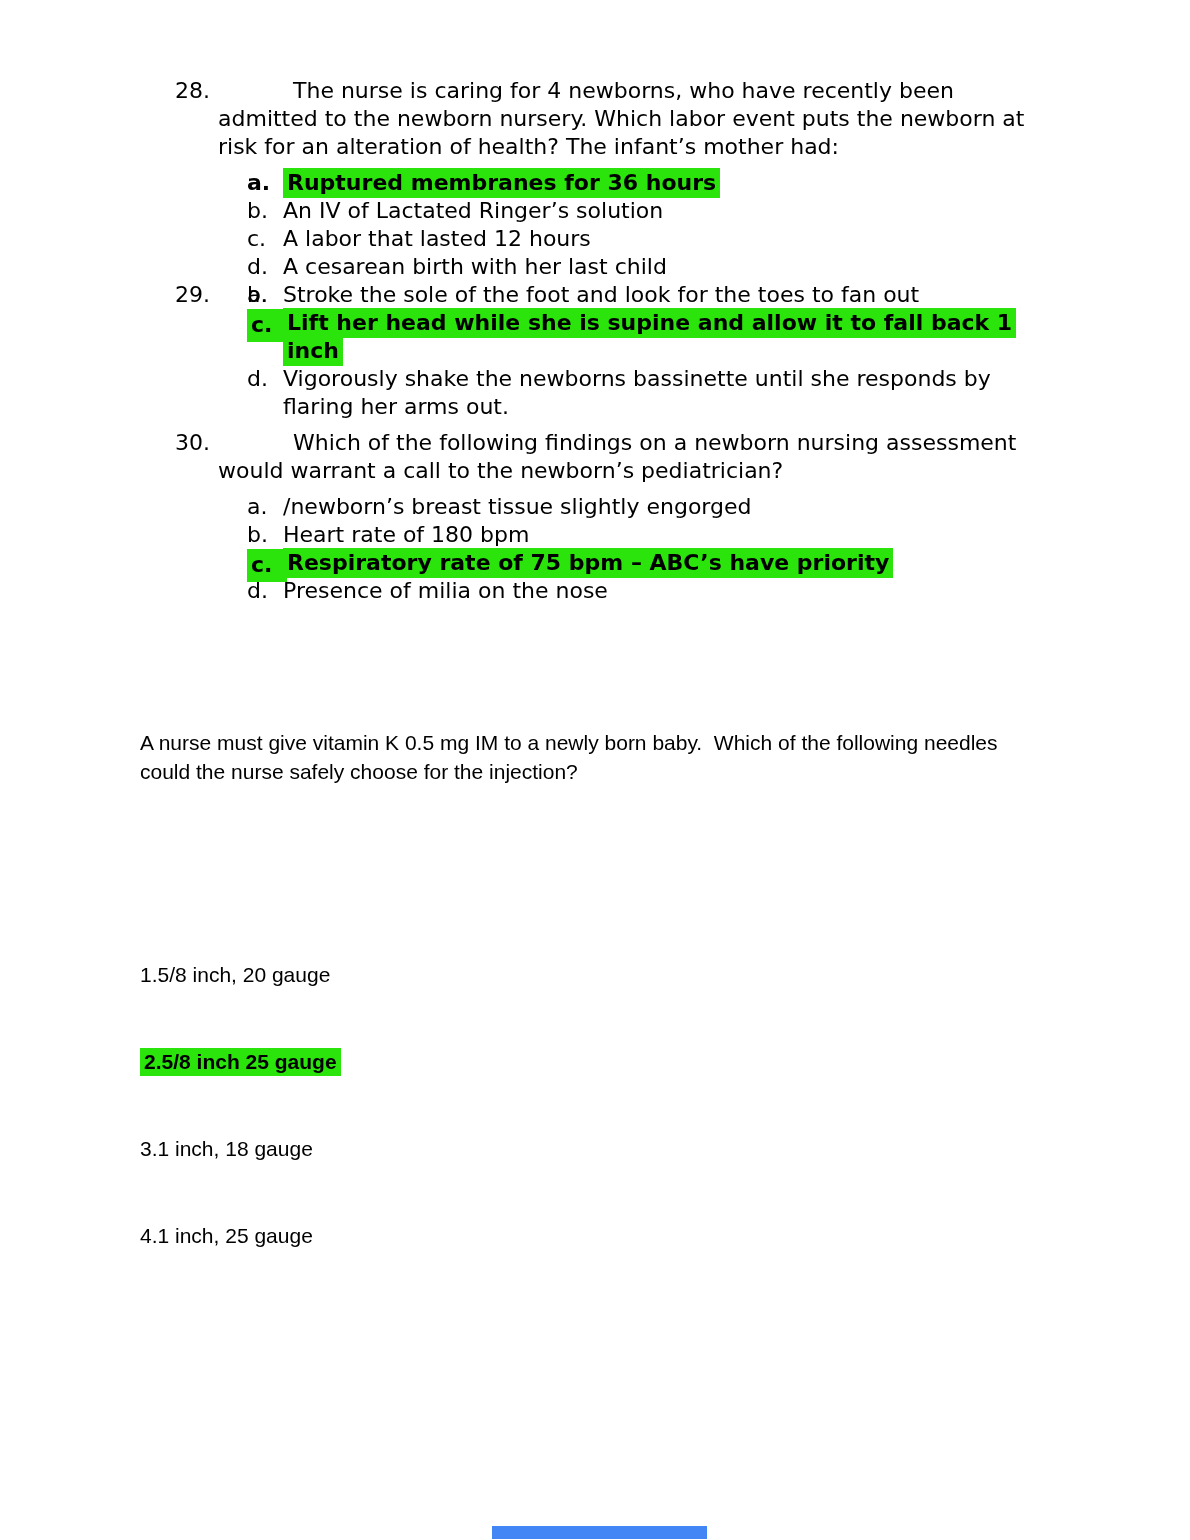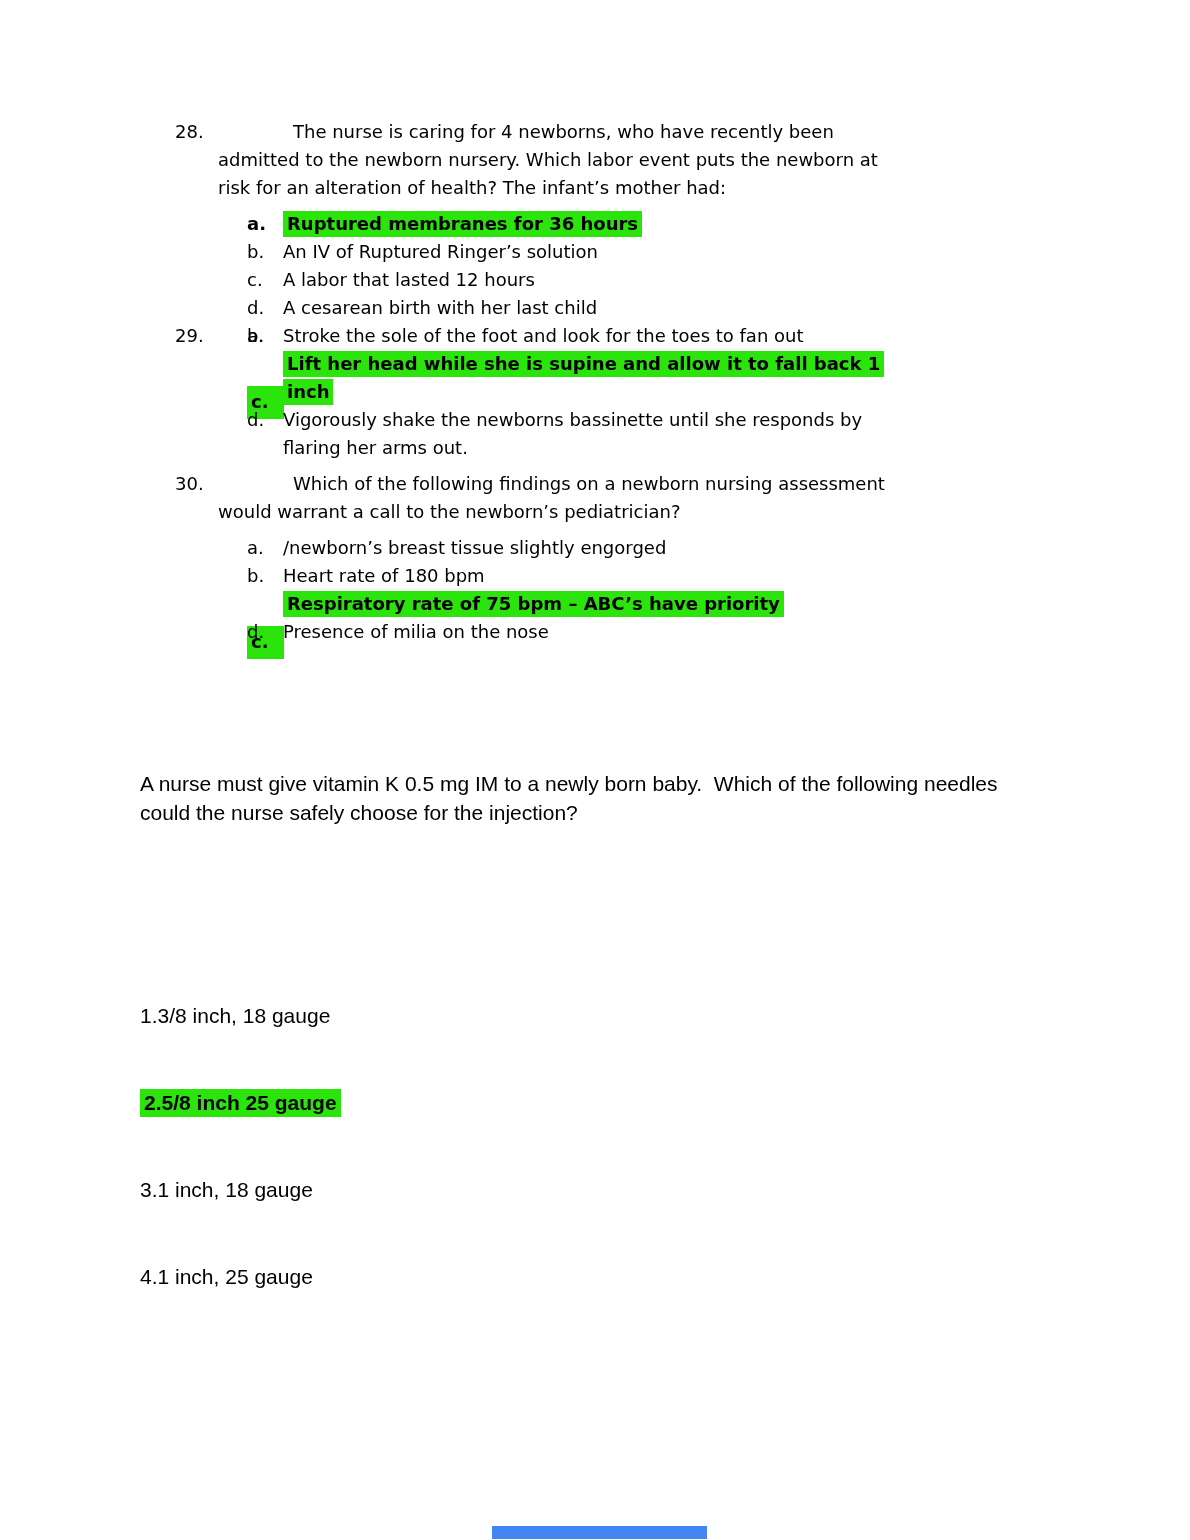--- a/index.html
+++ b/index.html
@@ -6,31 +6,31 @@
   body{
     width:1190px;height:1540px;
     background:#ffffff;
     position:relative;
     overflow:hidden;
     font-family:"DejaVu Sans",sans-serif;
     color:#000;
   }
   
   .top-section{
-    padding-top:110px;
-    font-size:18px;
+    padding-top:69px;
+    font-size:22px;
     line-height:28px;
   }
   .question{position:relative;margin-left:210px;width:872px;}
   .qnum{position:absolute;left:-35px;top:0;}
   .qtext{margin:8px;text-indent:75px;}
   .option{position:relative;margin-left:73px;width:792px;}
   .letter{position:absolute;left:-36px;top:0;}
   .bold{font-weight:bold;}
-  .hl{background:var(--green,#2ae40c);padding:2px 4px 3px 4px;margin-top:36px;}
+  .hl{background:var(--green,#2ae40c);padding:2px 4px 3px 4px;}
   .letter.hl{padding-right:15px;}
   .nowrap{white-space:nowrap;}
   
   .bottom-section{
     margin-left:140px;
     padding-top:36px;
     font-family:"Liberation Sans",sans-serif;
     font-size:21px;
     line-height:29px;
     width:930px;
@@ -56,21 +56,21 @@
 
     <div class="question">
       <span class="qnum">28.</span>
       <p class="qtext"><span>The nurse is caring for 4 newborns, who have recently been</span><br><span>admitted to the newborn nursery. Which labor event puts the newborn at</span><br><span>risk for an alteration of health? The infant’s mother had:</span></p>
       <div class="option">
         <span class="letter bold">a.</span>
         <span class="hl bold">Ruptured membranes for 36 hours</span>
       </div>
       <div class="option">
         <span class="letter">b.</span>
-        <span>An IV of Ruptured Ringer’s solution</span>
+        <span>An IV of Lactated Ringer’s solution</span>
       </div>
       <div class="option">
         <span class="letter">c.</span>
         <span>A labor that lasted 12 hours</span>
       </div>
       <div class="option">
         <span class="letter">d.</span>
         <span>A cesarean birth with her last child</span>
       </div>
     </div>
@@ -114,21 +114,21 @@
         <span>Presence of milia on the nose</span>
       </div>
     </div>
   </div>
 
   <div class="bottom-section">
 
     <p><span>A nurse must give vitamin K 0.5 mg IM to a newly born baby.  Which of the following needles</span><br><span>could the nurse safely choose for the injection?</span></p>
 
     <div class="answers">
-      <span class="answer-line">1.3/8 inch, 18 gauge</span>
+      <span class="answer-line">1.5/8 inch, 20 gauge</span>
       <span class="answer-line"><span class="hl bold">2.5/8 inch 25 gauge</span></span>
       <span class="answer-line">3.1 inch, 18 gauge</span>
       <span class="answer-line">4.1 inch, 25 gauge</span>
     </div>
 
     
 
     
 
     

